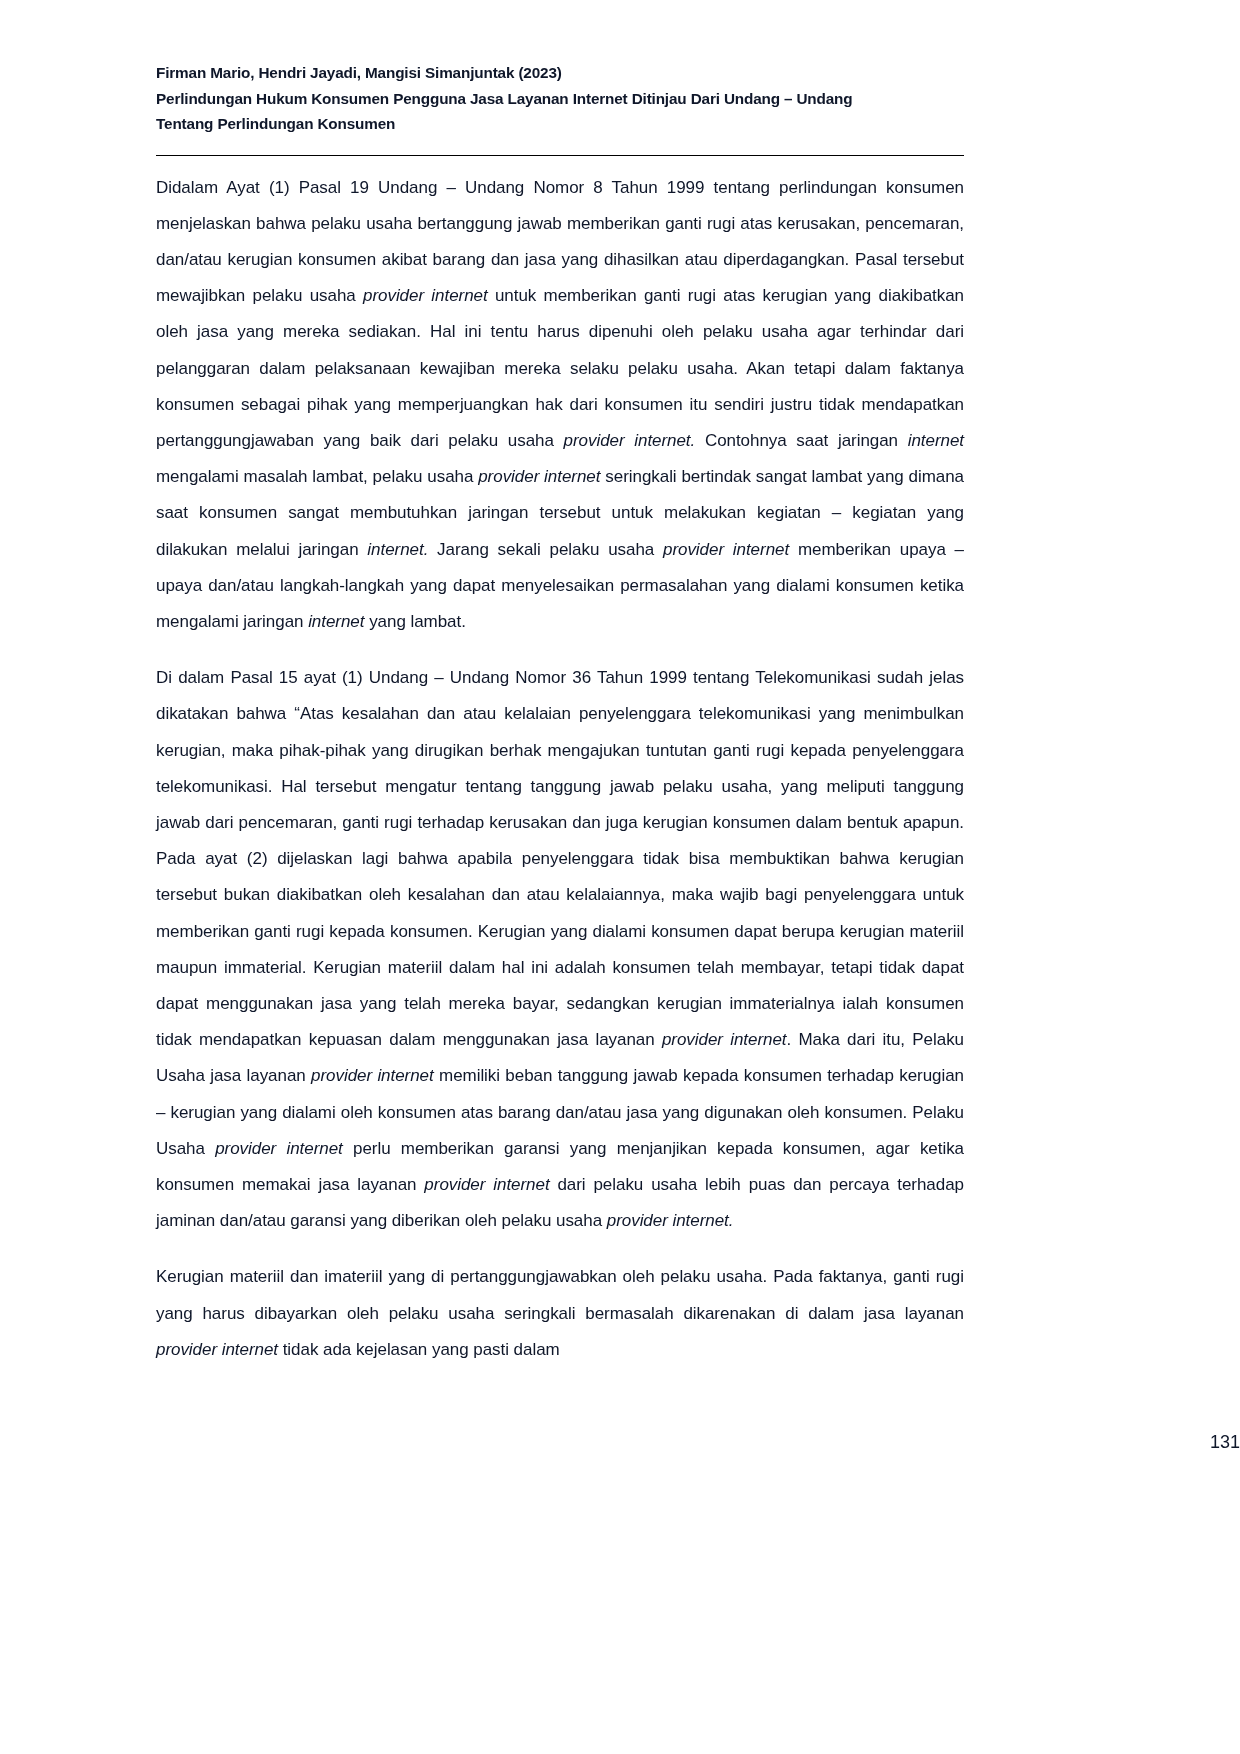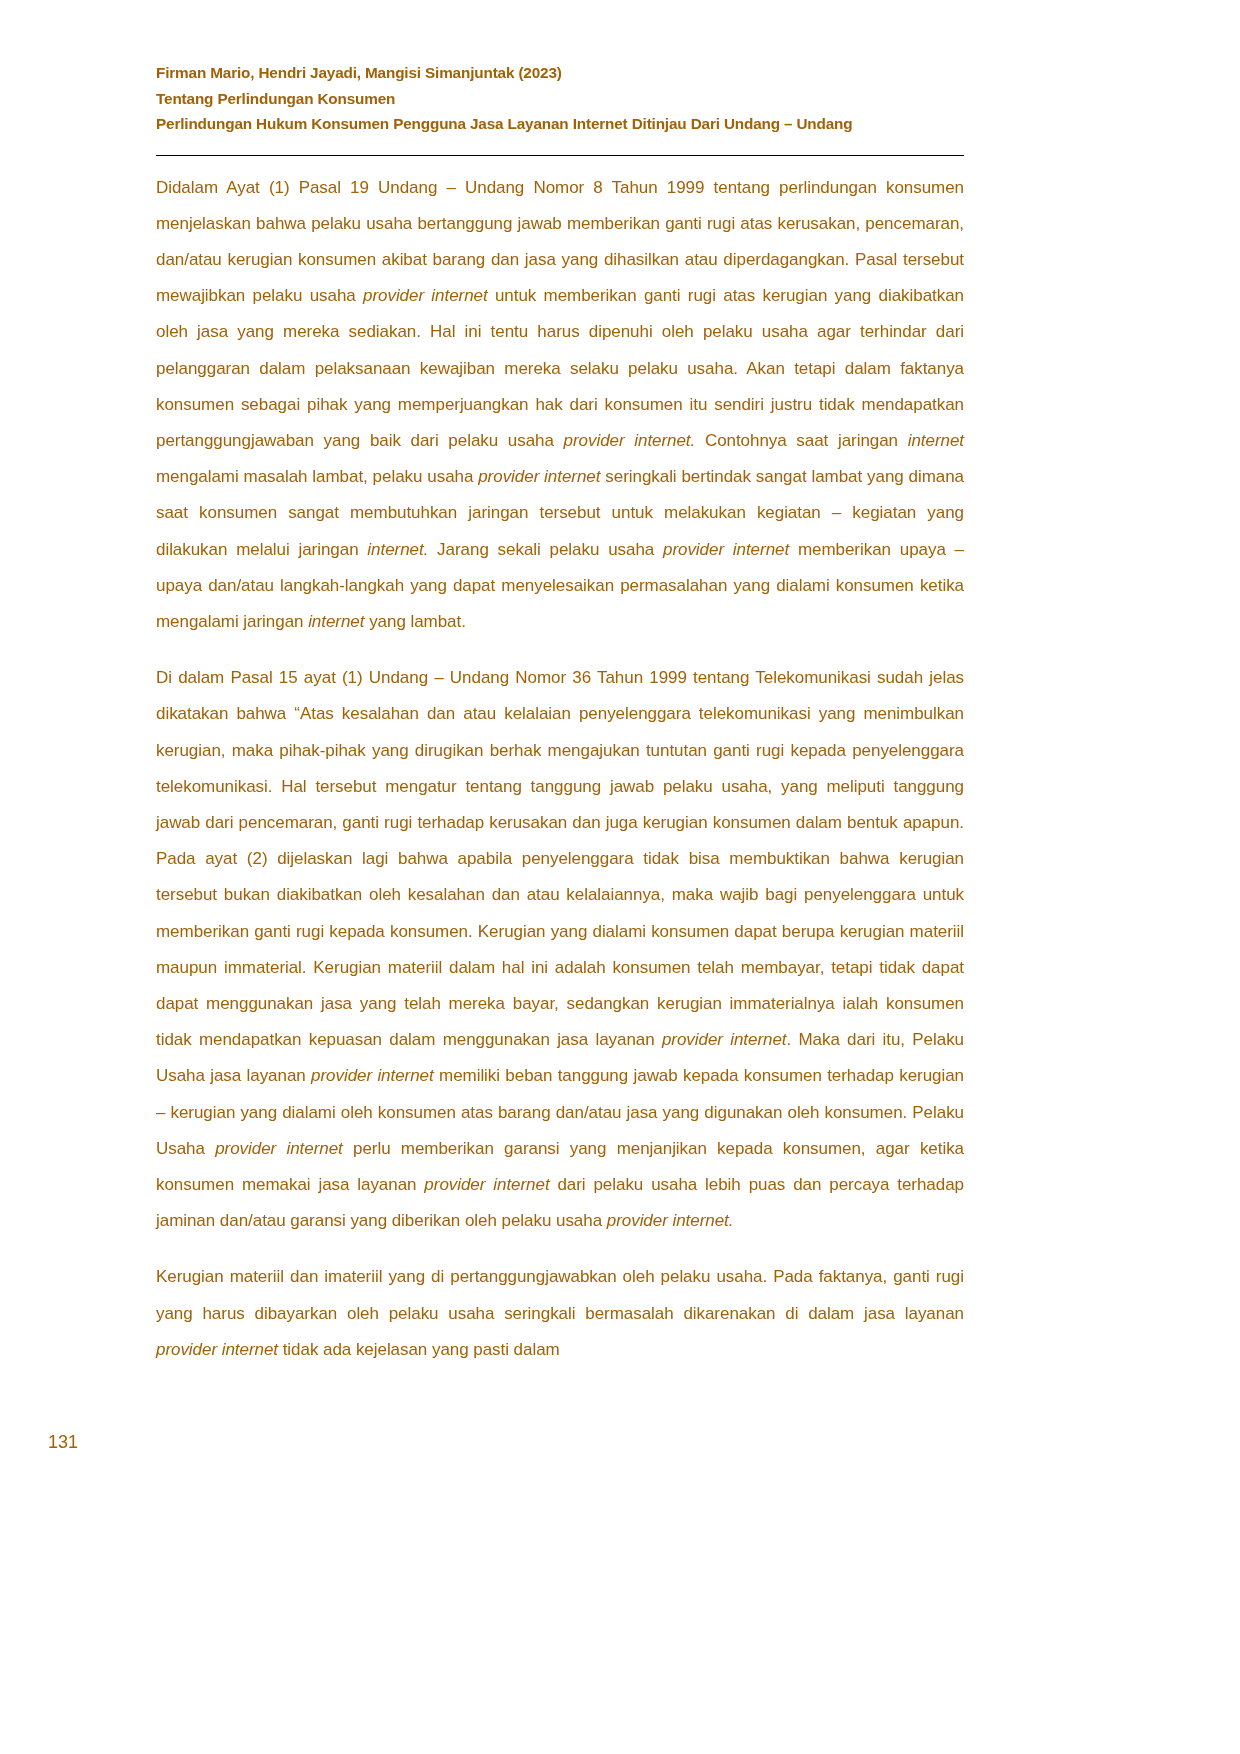--- a/index.html
+++ b/index.html
@@ -8,21 +8,21 @@
     padding: 0;
     background: #ffffff;
   }
   .page {
     position: relative;
     width: 1240px;
     height: 1754px;
     background: #ffffff;
     box-sizing: border-box;
     font-family: "Liberation Sans", sans-serif;
-    color: #a16207;
+    color: #0f172a;
     overflow: hidden;
   }
   .content {
     position: absolute;
     left: 156px;
     top: 60px;
     width: 808px;
   }
 
   
@@ -67,37 +67,36 @@
   .para i, .para em {
     font-style: italic;
   }
 
   
   .pagenum {
     position: absolute;
     left: 0;
     right: 0;
     top: 1432px;
-    text-align: left;
+    text-align: right;
     font-size: 18px;
     font-family: "Liberation Sans", sans-serif;
-    margin-left: 48px;
   }
 </style>
 </head>
 <body>
 
 <div class="page">
 
   <div class="content">
 
     <div class="runhead">
       <span class="hline">Firman Mario, Hendri Jayadi, Mangisi Simanjuntak (2023)</span>
+      <span class="hline">Perlindungan Hukum Konsumen Pengguna Jasa Layanan Internet Ditinjau Dari Undang – Undang</span>
       <span class="hline">Tentang Perlindungan Konsumen</span>
-      <span class="hline">Perlindungan Hukum Konsumen Pengguna Jasa Layanan Internet Ditinjau Dari Undang – Undang</span>
     </div>
 
     <hr class="headrule">
 
     <div class="body">
       <p class="para"><span>Didalam Ayat (1) Pasal 19 Undang – Undang Nomor 8 Tahun 1999 tentang perlindungan konsumen menjelaskan bahwa pelaku usaha bertanggung jawab memberikan ganti rugi atas kerusakan, pencemaran, dan/atau kerugian konsumen akibat barang dan jasa yang dihasilkan atau diperdagangkan. Pasal tersebut mewajibkan pelaku usaha </span><i>provider internet</i><span> untuk memberikan ganti rugi atas kerugian yang diakibatkan oleh jasa yang mereka sediakan. Hal ini tentu harus dipenuhi oleh pelaku usaha agar terhindar dari pelanggaran dalam pelaksanaan kewajiban mereka selaku pelaku usaha. Akan tetapi dalam faktanya konsumen sebagai pihak yang memperjuangkan hak dari konsumen itu sendiri justru tidak mendapatkan pertanggungjawaban yang baik dari pelaku usaha </span><i>provider internet.</i><span> Contohnya saat jaringan </span><i>internet</i><span> mengalami masalah lambat, pelaku usaha </span><i>provider internet</i><span> seringkali bertindak sangat lambat yang dimana saat konsumen sangat membutuhkan jaringan tersebut untuk melakukan kegiatan – kegiatan yang dilakukan melalui jaringan </span><i>internet.</i><span> Jarang sekali pelaku usaha </span><i>provider internet</i><span> memberikan upaya – upaya dan/atau langkah-langkah yang dapat menyelesaikan permasalahan yang dialami konsumen ketika mengalami jaringan </span><i>internet</i><span> yang lambat.</span></p>
       <p class="para"><span>Di dalam Pasal 15 ayat (1) Undang – Undang Nomor 36 Tahun 1999 tentang Telekomunikasi sudah jelas dikatakan bahwa “Atas kesalahan dan atau kelalaian penyelenggara telekomunikasi yang menimbulkan kerugian, maka pihak-pihak yang dirugikan berhak mengajukan tuntutan ganti rugi kepada penyelenggara telekomunikasi. Hal tersebut mengatur tentang tanggung jawab pelaku usaha, yang meliputi tanggung jawab dari pencemaran, ganti rugi terhadap kerusakan dan juga kerugian konsumen dalam bentuk apapun. Pada ayat (2) dijelaskan lagi bahwa apabila penyelenggara tidak bisa membuktikan bahwa kerugian tersebut bukan diakibatkan oleh kesalahan dan atau kelalaiannya, maka wajib bagi penyelenggara untuk memberikan ganti rugi kepada konsumen. Kerugian yang dialami konsumen dapat berupa kerugian materiil maupun immaterial. Kerugian materiil dalam hal ini adalah konsumen telah membayar, tetapi tidak dapat dapat menggunakan jasa yang telah mereka bayar, sedangkan kerugian immaterialnya ialah konsumen tidak mendapatkan kepuasan dalam menggunakan jasa layanan </span><i>provider internet</i><span>. Maka dari itu, Pelaku Usaha jasa layanan </span><i>provider internet</i><span> memiliki beban tanggung jawab kepada konsumen terhadap kerugian – kerugian yang dialami oleh konsumen atas barang dan/atau jasa yang digunakan oleh konsumen. Pelaku Usaha </span><i>provider internet</i><span> perlu memberikan garansi yang menjanjikan kepada konsumen, agar ketika konsumen memakai jasa layanan </span><i>provider internet</i><span> dari pelaku usaha lebih puas dan percaya terhadap jaminan dan/atau garansi yang diberikan oleh pelaku usaha </span><i>provider internet.</i></p>
       <p class="para"><span>Kerugian materiil dan imateriil yang di pertanggungjawabkan oleh pelaku usaha. Pada faktanya, ganti rugi yang harus dibayarkan oleh pelaku usaha seringkali bermasalah dikarenakan di dalam jasa layanan </span><i>provider internet</i><span> tidak ada kejelasan yang pasti dalam</span></p>
     </div>
 

